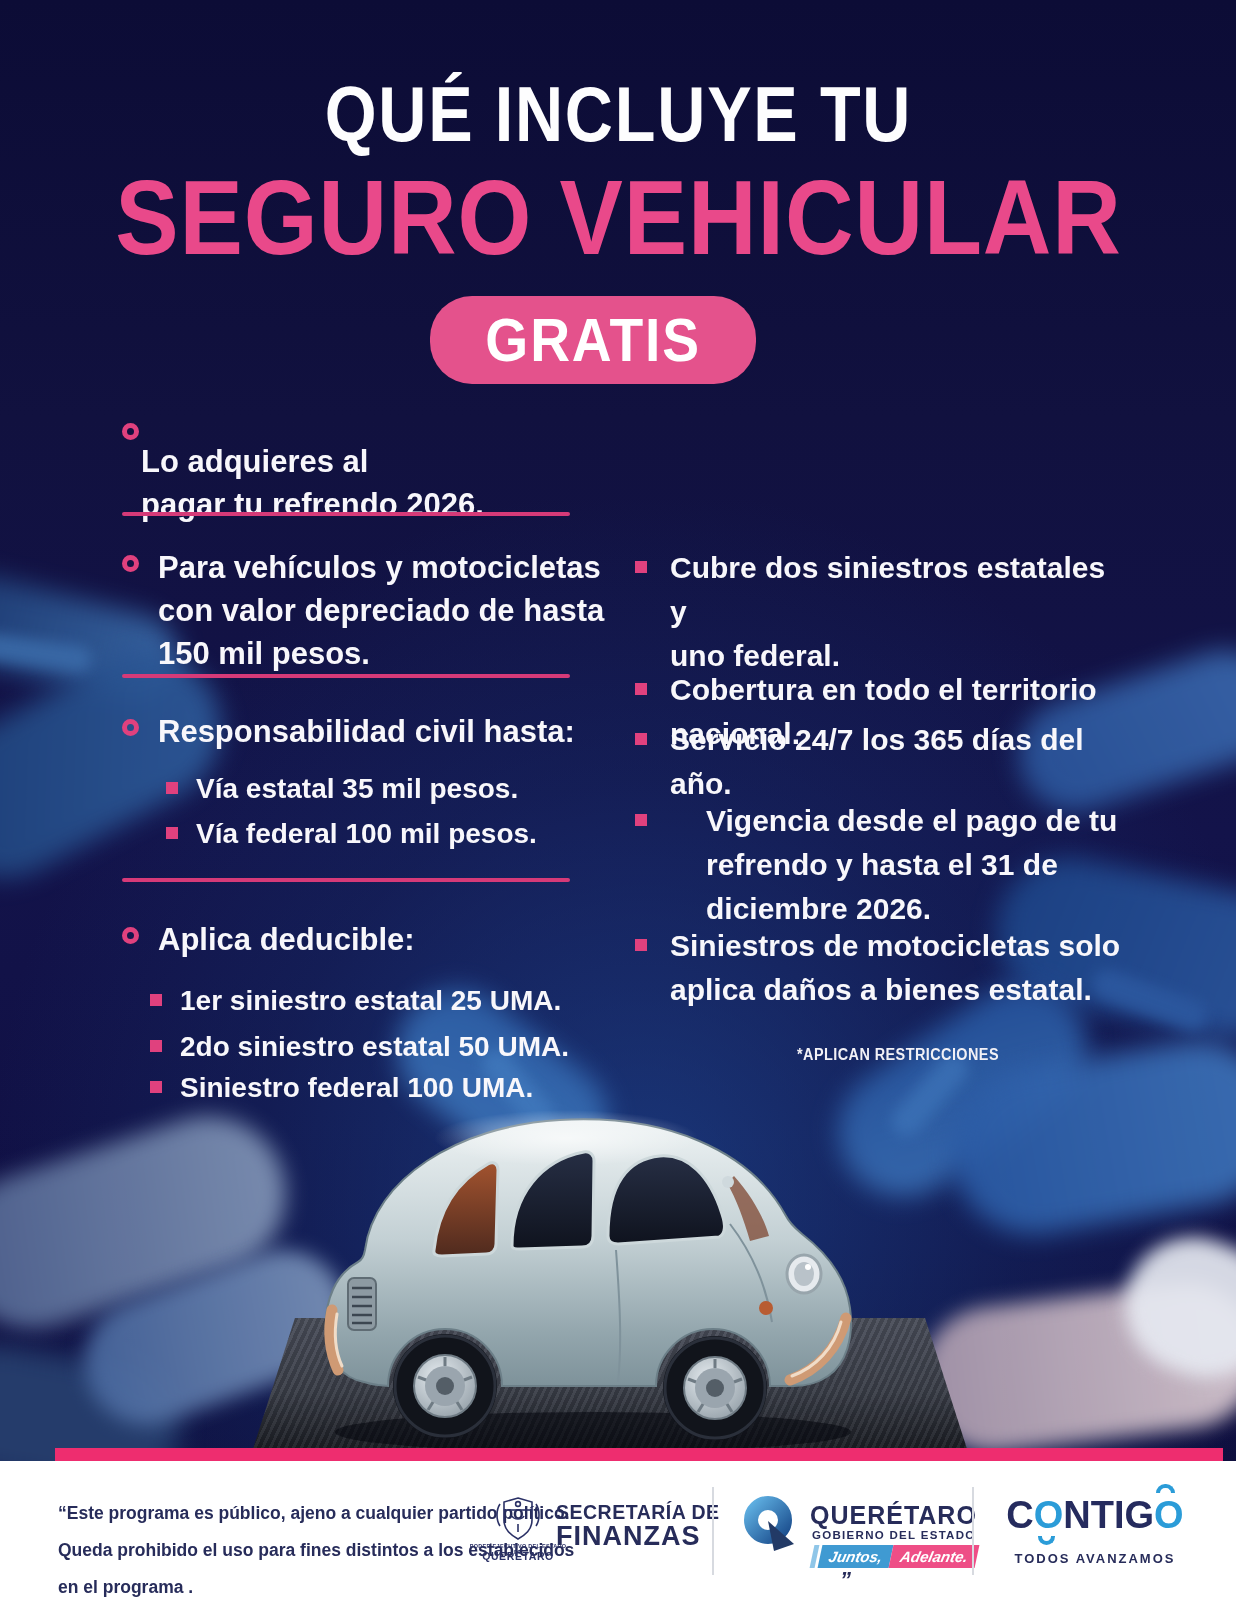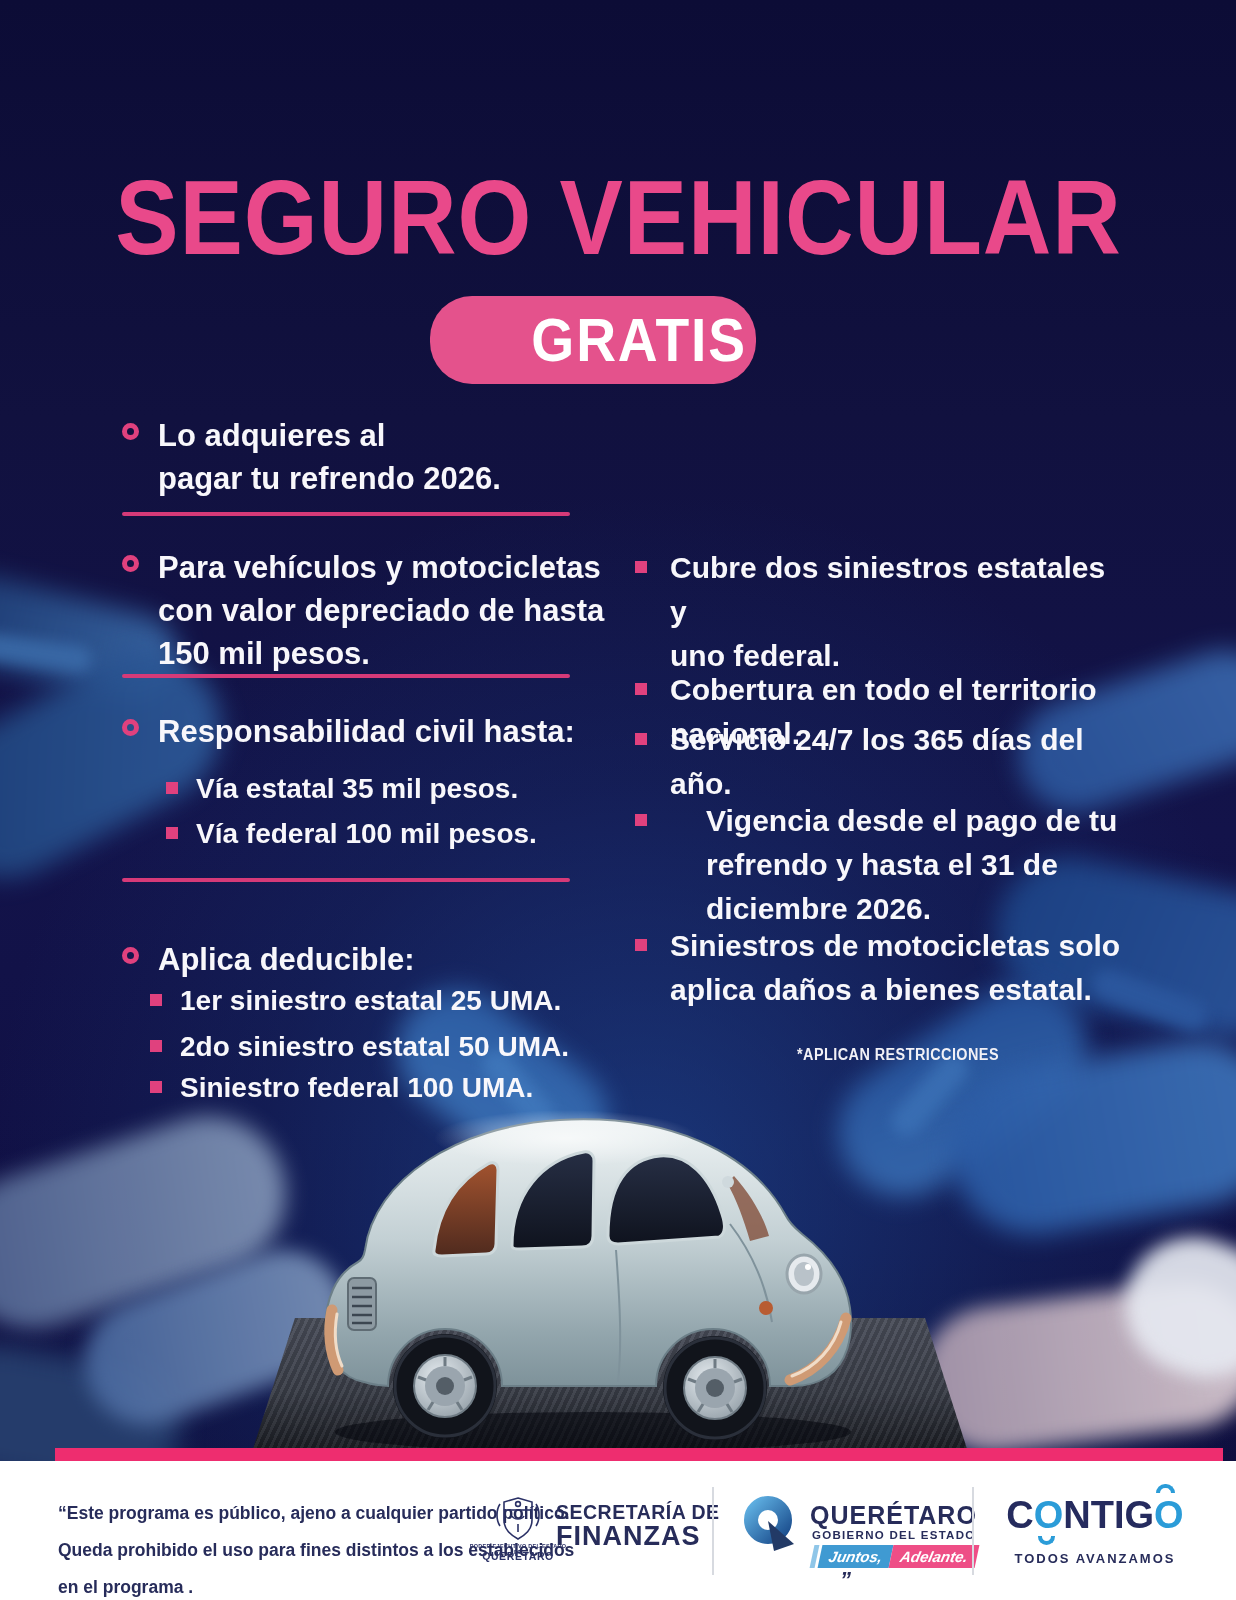--- a/index.html
+++ b/index.html
@@ -38,21 +38,21 @@
     background:repeating-linear-gradient(115deg, rgba(255,255,255,.05) 0 3px, rgba(0,0,0,.12) 3px 7px); }
   .car { position:absolute; left:298px; top:1064px; width:584px; height:396px; }
   
   .t1 { position:absolute; top:72px; left:0; width:100%; text-align:center; color:#fdfdfe;
         font-size:74px; font-weight:800; letter-spacing:2px; }
   .t1 > span { display:inline-block; transform:scale(.9,1.04); }
   .t2 { position:absolute; top:160px; left:0; width:100%; text-align:center; color:#e9498a;
         font-size:101px; font-weight:800; letter-spacing:1px; }
   .t2 > span { display:inline-block; transform:scale(.94,1.05); }
   .badge { position:absolute; left:430px; top:296px; width:326px; height:88px; border-radius:42px;
-        background:#e4528c; display:flex; align-items:center; justify-content:flex-end; }
+        background:#e4528c; display:flex; align-items:center; justify-content:center; }
   .badge > span { color:#ffffff; font-size:60px; font-weight:800; letter-spacing:2px; display:inline-block; transform:scale(.92,1.02); }
   
   .item { position:absolute; display:flex; align-items:flex-start; }
   .ring { width:17px; height:17px; border:5px solid #e0417e; border-radius:50%; flex:none; margin-top:9px; }
   .sq   { width:12px; height:12px; background:#e0417e; flex:none; margin-top:15px; }
   .txt  { font-weight:bold; color:#f8f7fb; white-space:pre-line; }
   .l-txt { font-size:31px; line-height:43px; margin-left:19px; }
   .s-txt { font-size:28px; line-height:44px; margin-left:18px; }
   .r-txt { font-size:30px; line-height:44px; margin-left:23px; }
   .sep { position:absolute; left:122px; width:448px; height:4px; background:#d63a78; border-radius:2px; }
@@ -198,26 +198,27 @@
       <g stroke="#6f7b84" stroke-width="3">
         <line x1="0" y1="-20" x2="0" y2="-29"></line>
           <line x1="19" y1="-6" x2="27" y2="-9"></line>
         <line x1="12" y1="16" x2="17" y2="24"></line>
           <line x1="-12" y1="16" x2="-17" y2="24"></line>
         <line x1="-19" y1="-6" x2="-27" y2="-9"></line>
       </g>
     </g>
   </svg>
 
+  <div class="t1"><span>QUÉ INCLUYE TU</span></div>
   <div class="t2"><span>SEGURO VEHICULAR</span></div>
   <div class="badge">
       <span>GRATIS</span>
     </div>
 
-  <div class="item" style="left:122px; top:414px; width:480px;">
+  <div class="item" style="left:122px; top:414px; width:480px;flex-direction:column;">
     <span class="ring"></span>
     <span class="txt l-txt">Lo adquieres al
 pagar tu refrendo 2026.</span>
   </div>
   <div class="sep" style="top:512px;"></div>
 
   <div class="item" style="left:122px; top:546px; width:500px;">
     <span class="ring"></span>
     <span class="txt l-txt">Para vehículos y motocicletas
 con valor depreciado de hasta
@@ -232,21 +233,21 @@
   <div class="item" style="left:166px; top:767px; width:460px;">
     <span class="sq"></span>
     <span class="txt s-txt">Vía estatal 35 mil pesos.</span>
   </div>
   <div class="item" style="left:166px; top:812px; width:460px;">
     <span class="sq"></span>
     <span class="txt s-txt">Vía federal 100 mil pesos.</span>
   </div>
   <div class="sep" style="top:878px;"></div>
 
-  <div class="item" style="left:122px; top:918px; width:500px;margin-top:20px;">
+  <div class="item" style="left:122px; top:918px; width:500px;">
     <span class="ring"></span>
     <span class="txt l-txt">Aplica deducible:</span>
   </div>
   <div class="item" style="left:150px; top:979px; width:470px;">
     <span class="sq"></span>
     <span class="txt s-txt">1er siniestro estatal 25 UMA.</span>
   </div>
   <div class="item" style="left:150px; top:1025px; width:470px;">
     <span class="sq"></span>
     <span class="txt s-txt">2do siniestro estatal 50 UMA.</span>

